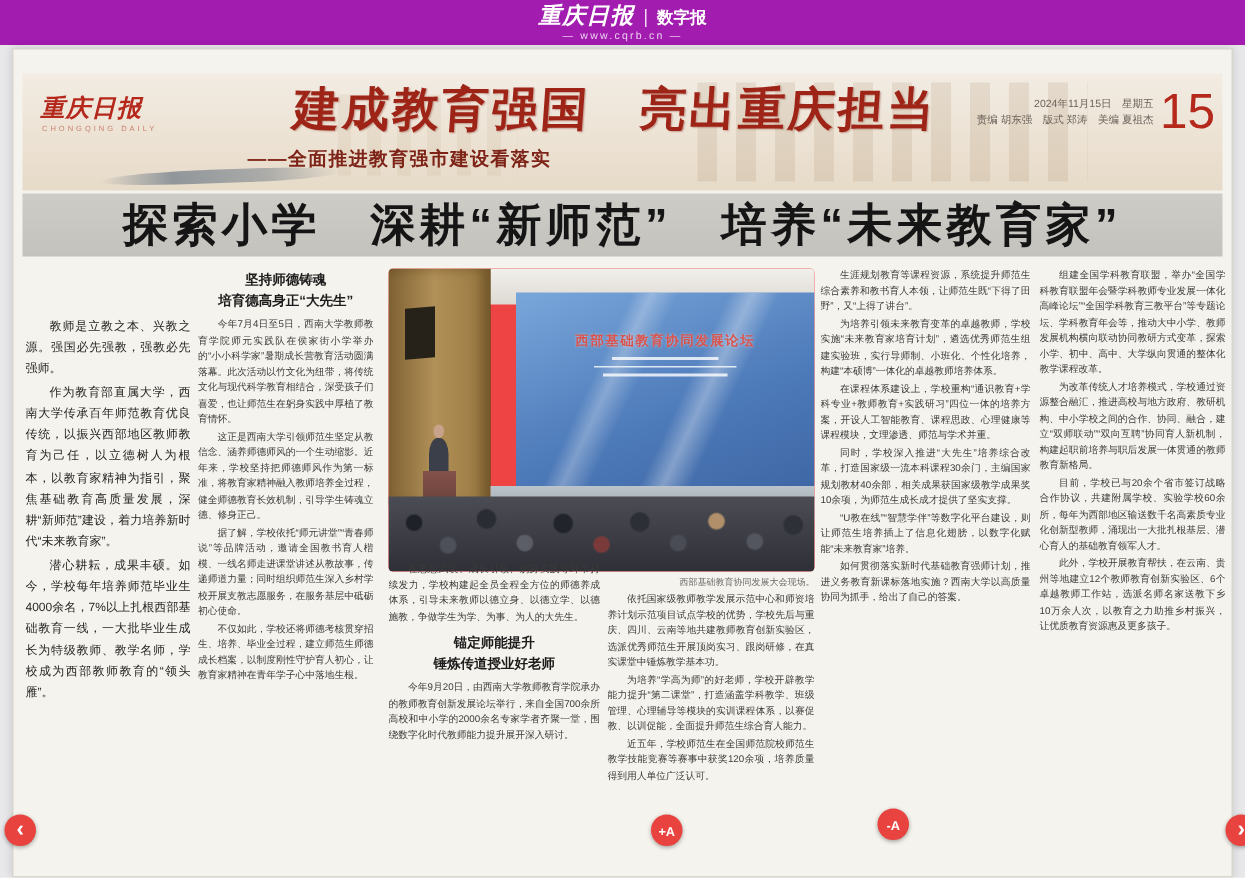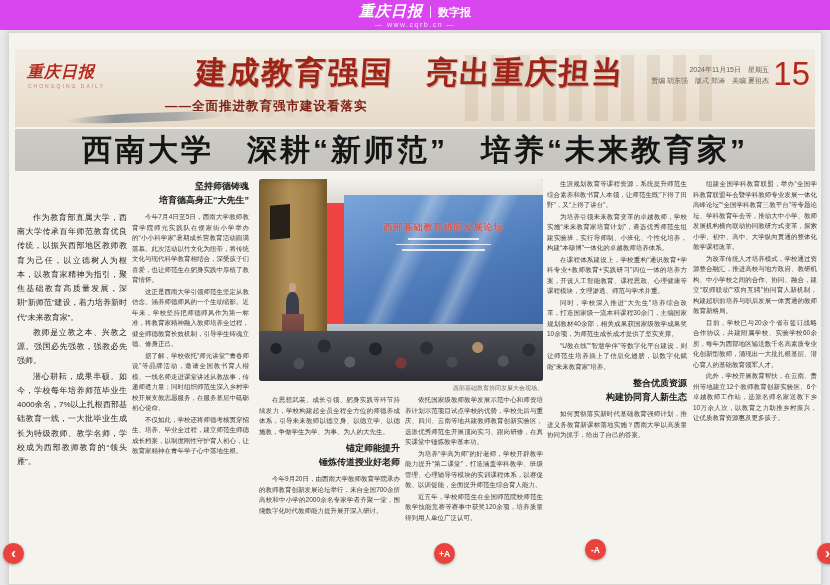--- a/index.html
+++ b/index.html
@@ -2,21 +2,21 @@
 <html><head>
 <meta charset="utf-8">
 <style>
   html,body{margin:0;padding:0;}
   body{
     width:830px;height:585px;position:relative;overflow:hidden;
     background:#e8e8ea;font-family:"Liberation Sans",sans-serif;
     -webkit-text-size-adjust:none;
   }
   
-  .topbar{position:absolute;left:0;top:0;width:830px;height:30px;background:#d946ef;text-align:center;color:#fff;}
+  .topbar{position:absolute;left:0;top:0;width:830px;height:30px;background:#a21caf;text-align:center;color:#fff;}
   .logo-row{padding-top:3px;line-height:15px;white-space:nowrap;}
   .logo-cal{font-family:"DejaVu Serif",serif;font-style:italic;font-weight:bold;font-size:15px;letter-spacing:1px;}
   .logo-badge{font-size:11px;font-weight:bold;margin-left:7px;padding-left:7px;border-left:1px solid rgba(255,255,255,.85);}
   .topbar-url{font-size:7px;color:rgba(255,255,255,.8);letter-spacing:1.5px;line-height:9px;}
   
   .page{position:absolute;left:8px;top:32px;width:814px;height:553px;background:#f5f3ed;
     border:1px solid #d9d6cf;box-sizing:border-box;box-shadow:0 0 6px rgba(0,0,0,.14);}
   
   .banner{position:absolute;left:6px;top:16px;width:800px;height:78px;overflow:hidden;
     background:linear-gradient(180deg,#f2ece3 0%,#ebe0d0 70%,#e6dac8 100%);}
@@ -38,21 +38,21 @@
   .banner-right{position:absolute;right:46px;top:15px;text-align:right;font-size:7px;color:#6b625a;line-height:11px;z-index:2;white-space:nowrap;}
   .page-num{position:absolute;right:5px;top:6px;font-size:33px;font-weight:normal;color:#b5281c;z-index:2;}
   
   .headline-strip{position:absolute;left:6px;top:96px;width:800px;height:42px;background:linear-gradient(#ceccc7,#c4c2bd);
     display:flex;align-items:center;justify-content:center;}
   .headline-text{font-size:30px;font-weight:bold;color:#151515;letter-spacing:3px;white-space:nowrap;}
   
   .col{position:absolute;font-size:6.5px;line-height:1.62;color:#3b3b3b;text-align:justify;overflow:hidden;}
   .col p{margin:0 0 1px;text-indent:2em;}
   .col-lead{font-size:8px;line-height:1.78;color:#262626;}
-  .col-heading{font-weight:bold;font-size:9px;line-height:1.5;color:#1c1c1c;text-align:right;
+  .col-heading{font-weight:bold;font-size:9px;line-height:1.5;color:#1c1c1c;text-align:center;
     white-space:pre-line;margin:5px 0 5px;}
   .col-heading.first{margin-top:1px;}
   
   .photo{position:absolute;left:250px;top:146px;width:284px;height:202px;overflow:hidden;border-radius:3px;background:#ef4444;}
   .ph-top{position:absolute;left:0;top:0;right:0;height:12%;background:linear-gradient(#f2f0ec,#ddd9d3);}
   .ph-wall{position:absolute;left:0;top:0;width:24%;height:78%;
     background:linear-gradient(90deg,#7e6133 0%,#b29158 45%,#96763f 100%);
     box-shadow:inset -6px 0 8px rgba(60,40,10,.4);}
   .ph-speaker{position:absolute;left:4%;top:13%;width:7%;height:17%;background:#272219;transform:skewY(-5deg);}
   .ph-screen{position:absolute;left:30%;top:8%;width:70%;height:64%;
@@ -83,21 +83,21 @@
       radial-gradient(circle at 59% 34%,#2d2f37 6px,transparent 7px),
       radial-gradient(circle at 68% 62%,#4a4c55 5px,transparent 6px),
       radial-gradient(circle at 77% 33%,#b08f6a 5px,transparent 6px),
       radial-gradient(circle at 86% 60%,#54565f 5px,transparent 6px),
       radial-gradient(circle at 95% 38%,#2e3038 6px,transparent 7px),
       linear-gradient(#4b4c54,#2f3037);}
   .photo-caption{position:absolute;left:250px;top:351px;width:284px;font-size:6px;color:#6c6c6c;text-align:right;}
   
   .col1{left:8px;top:178px;width:110px;height:372px;}
   .col2{left:123px;top:146px;width:117px;height:404px;}
-  .colA{left:250px;top:362px;width:141px;height:188px;}
+  .colA{left:250px;top:342px;width:141px;height:188px;}
   .colB{left:396px;top:362px;width:138px;height:188px;}
   .colC{left:538px;top:146px;width:140px;height:404px;}
   .colD{left:684px;top:146px;width:124px;height:404px;}
   
   .ctrl{position:absolute;width:21px;height:21px;border-radius:50%;background:#e8433f;color:#fff;
     display:flex;align-items:center;justify-content:center;box-shadow:0 1px 3px rgba(0,0,0,.35);
     font-weight:bold;cursor:pointer;z-index:10;}
   .ctrl-font{font-size:8.5px;letter-spacing:0;}
   .ctrl-nav{font-size:15px;line-height:1;padding-bottom:2px;box-sizing:border-box;}
   .btn-prev{left:3px;top:543px;}
@@ -124,28 +124,28 @@
     <div class="slogan">建成教育强国　亮出重庆担当</div>
     <div class="slogan-sub">——全面推进教育强市建设看落实</div>
     <div class="banner-right">
       <div>2024年11月15日　星期五</div>
       <div>责编 胡东强　版式 郑涛　美编 夏祖杰</div>
     </div>
     <div class="page-num">15</div>
   </div>
 
   <div class="headline-strip">
-    <span class="headline-text">西南大学　深耕“新师范”　培养“未来教育家”</span>
+    <span class="headline-text">探索小学　深耕“新师范”　培养“未来教育家”</span>
   </div>
 
   <div>
 
     <div class="col col1 col-lead">
+        <p>教师是立教之本、兴教之源。强国必先强教，强教必先强师。</p>
         <p>作为教育部直属大学，西南大学传承百年师范教育优良传统，以振兴西部地区教师教育为己任，以立德树人为根本，以教育家精神为指引，聚焦基础教育高质量发展，深耕“新师范”建设，着力培养新时代“未来教育家”。</p>
-        <p>教师是立教之本、兴教之源。强国必先强教，强教必先强师。</p>
         <p>潜心耕耘，成果丰硕。如今，学校每年培养师范毕业生4000余名，7%以上扎根西部基础教育一线，一大批毕业生成长为特级教师、教学名师，学校成为西部教师教育的“领头雁”。</p>
       </div>
 
     <div class="col col2">
       <div class="col-heading first">坚持师德铸魂
 培育德高身正“大先生”</div>
       <div>
           <p>今年7月4日至5日，西南大学教师教育学院师元实践队在侯家街小学举办的“小小科学家”暑期成长营教育活动圆满落幕。此次活动以竹文化为纽带，将传统文化与现代科学教育相结合，深受孩子们喜爱，也让师范生在躬身实践中厚植了教育情怀。</p>
           <p>这正是西南大学引领师范生坚定从教信念、涵养师德师风的一个生动缩影。近年来，学校坚持把师德师风作为第一标准，将教育家精神融入教师培养全过程，健全师德教育长效机制，引导学生铸魂立德、修身正己。</p>
           <p>据了解，学校依托“师元讲堂”“青春师说”等品牌活动，邀请全国教书育人楷模、一线名师走进课堂讲述从教故事，传递师道力量；同时组织师范生深入乡村学校开展支教志愿服务，在服务基层中砥砺初心使命。</p>
@@ -189,22 +189,20 @@
       </div>
 
     <div class="col colC">
       <div>
           <p>生涯规划教育等课程资源，系统提升师范生综合素养和教书育人本领，让师范生既“下得了田野”，又“上得了讲台”。</p>
           <p>为培养引领未来教育变革的卓越教师，学校实施“未来教育家培育计划”，遴选优秀师范生组建实验班，实行导师制、小班化、个性化培养，构建“本硕博”一体化的卓越教师培养体系。</p>
           <p>在课程体系建设上，学校重构“通识教育+学科专业+教师教育+实践研习”四位一体的培养方案，开设人工智能教育、课程思政、心理健康等课程模块，文理渗透、师范与学术并重。</p>
           <p>同时，学校深入推进“大先生”培养综合改革，打造国家级一流本科课程30余门，主编国家规划教材40余部，相关成果获国家级教学成果奖10余项，为师范生成长成才提供了坚实支撑。</p>
           <p>“U教在线”“智慧学伴”等数字化平台建设，则让师范生培养插上了信息化翅膀，以数字化赋能“未来教育家”培养。</p>
         </div>
-      <div class="col-heading">整合优质资源
-构建协同育人新生态</div>
       <div>
           <p>如何贯彻落实新时代基础教育强师计划，推进义务教育新课标落地实施？西南大学以高质量协同为抓手，给出了自己的答案。</p>
         </div>
     </div>
 
     <div class="col colD">
         <p>组建全国学科教育联盟，举办“全国学科教育联盟年会暨学科教师专业发展一体化高峰论坛”“全国学科教育三教平台”等专题论坛、学科教育年会等，推动大中小学、教师发展机构横向联动协同教研方式变革，探索小学、初中、高中、大学纵向贯通的整体化教学课程改革。</p>
         <p>为改革传统人才培养模式，学校通过资源整合融汇，推进高校与地方政府、教研机构、中小学校之间的合作、协同、融合，建立“双师联动”“双向互聘”协同育人新机制，构建起职前培养与职后发展一体贯通的教师教育新格局。</p>
         <p>目前，学校已与20余个省市签订战略合作协议，共建附属学校、实验学校60余所，每年为西部地区输送数千名高素质专业化创新型教师，涌现出一大批扎根基层、潜心育人的基础教育领军人才。</p>
         <p>此外，学校开展教育帮扶，在云南、贵州等地建立12个教师教育创新实验区、6个卓越教师工作站，选派名师名家送教下乡10万余人次，以教育之力助推乡村振兴，让优质教育资源惠及更多孩子。</p>

